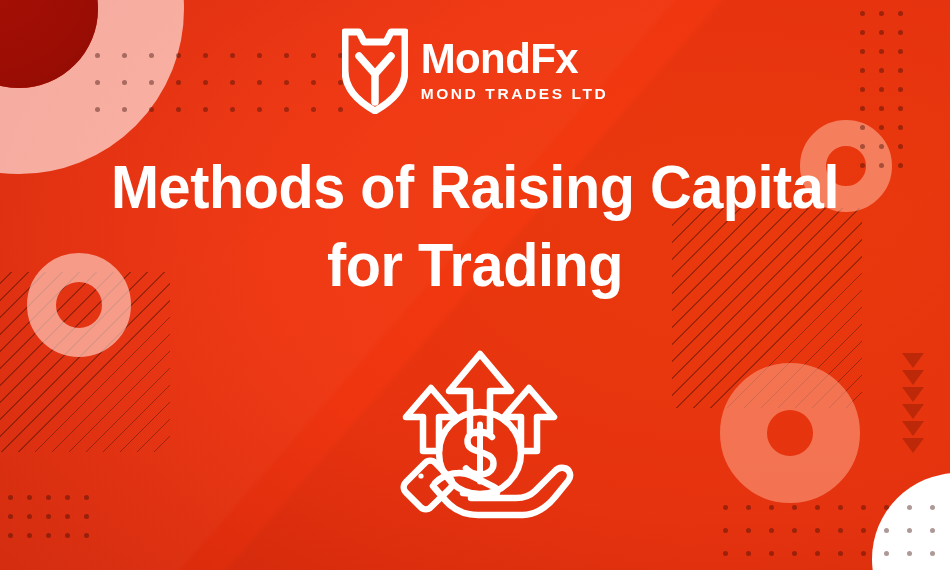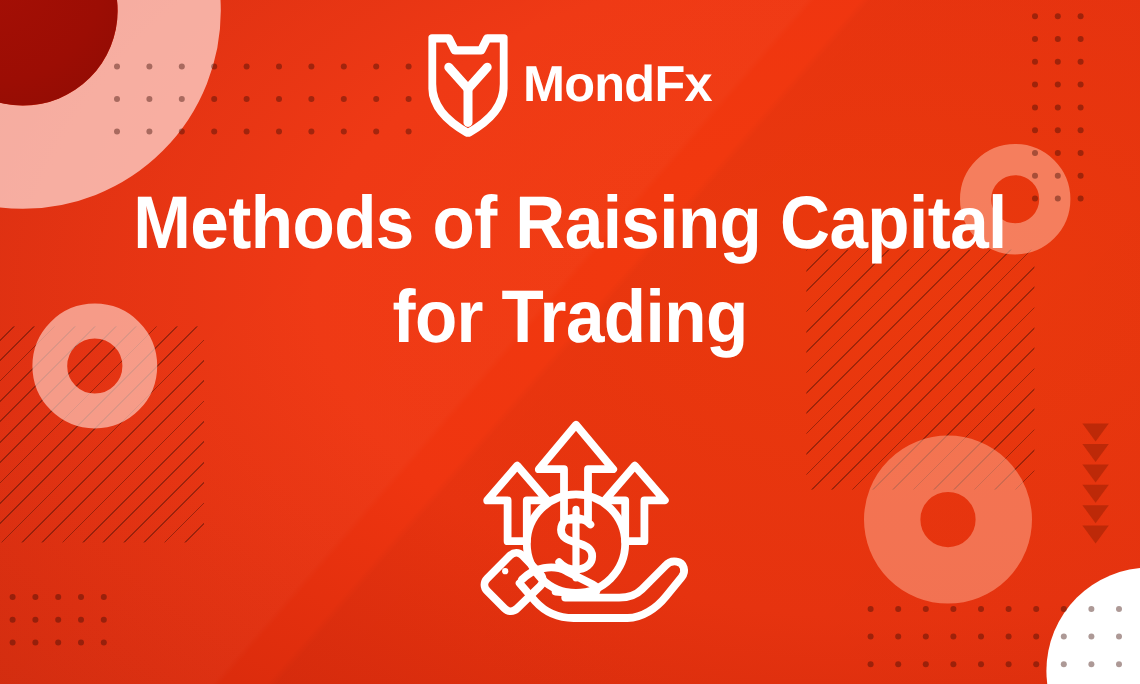--- a/index.html
+++ b/index.html
@@ -321,20 +321,21 @@
         <path d="M3 6 L3 44 C3 62 14 74 33 85 C52 74 63 62 63 44 L63 6
                  L49 6 L44 16 L33 16 L22 16 L17 6 Z" fill="none" stroke="#ffffff" stroke-width="7" stroke-linejoin="round" stroke-linecap="round"></path>
 
         <path d="M17 30 L33 48 L49 30" fill="none" stroke="#ffffff" stroke-width="7.5" stroke-linejoin="round" stroke-linecap="round"></path>
 
         <path d="M33 48 L33 76" fill="none" stroke="#ffffff" stroke-width="7.5" stroke-linecap="round"></path>
       </svg>
     </div>
     <div id="logo-text">
       <div id="logo-wordmark">MondFx</div>
+      <div id="logo-tagline">MOND TRADES LTD</div>
     </div>
   </div>
 
   <h1 id="headline">Methods of Raising Capital
 for Trading</h1>
 
   <div id="hero">
     <svg viewBox="0 0 210 200" width="210" height="200" aria-hidden="true">
       <g fill="none" stroke="#ffffff" stroke-width="6.5" stroke-linejoin="round" stroke-linecap="round">
 

